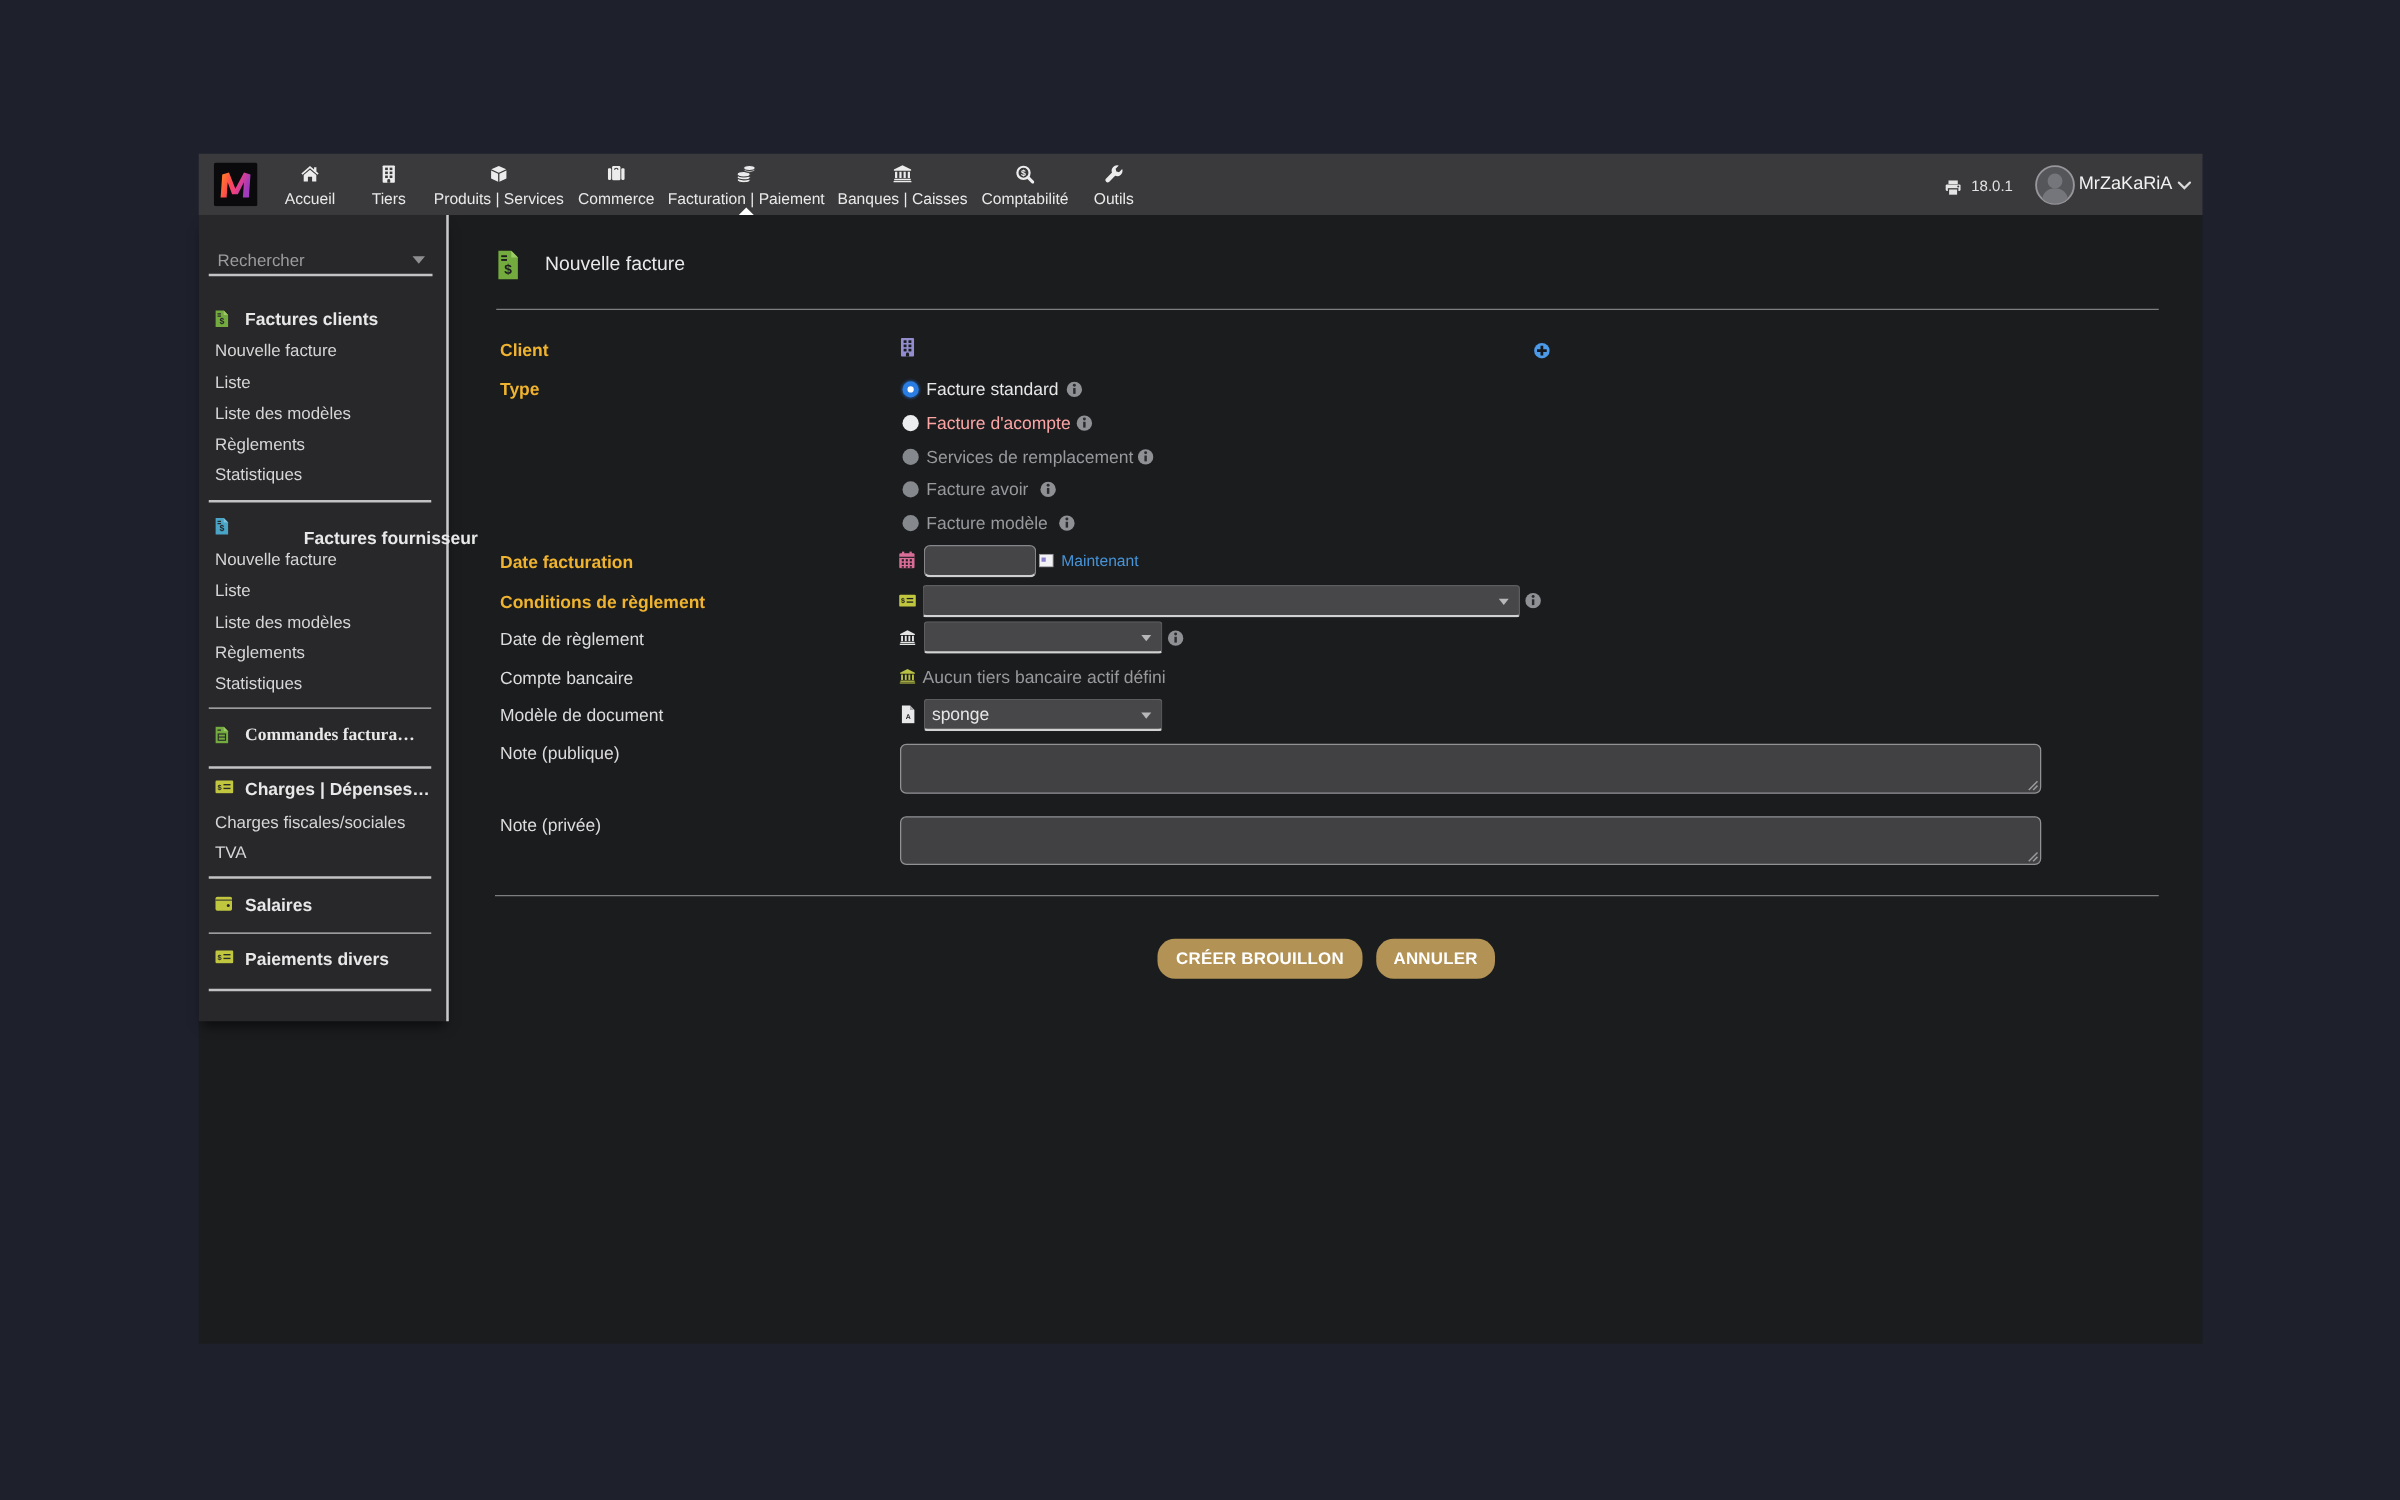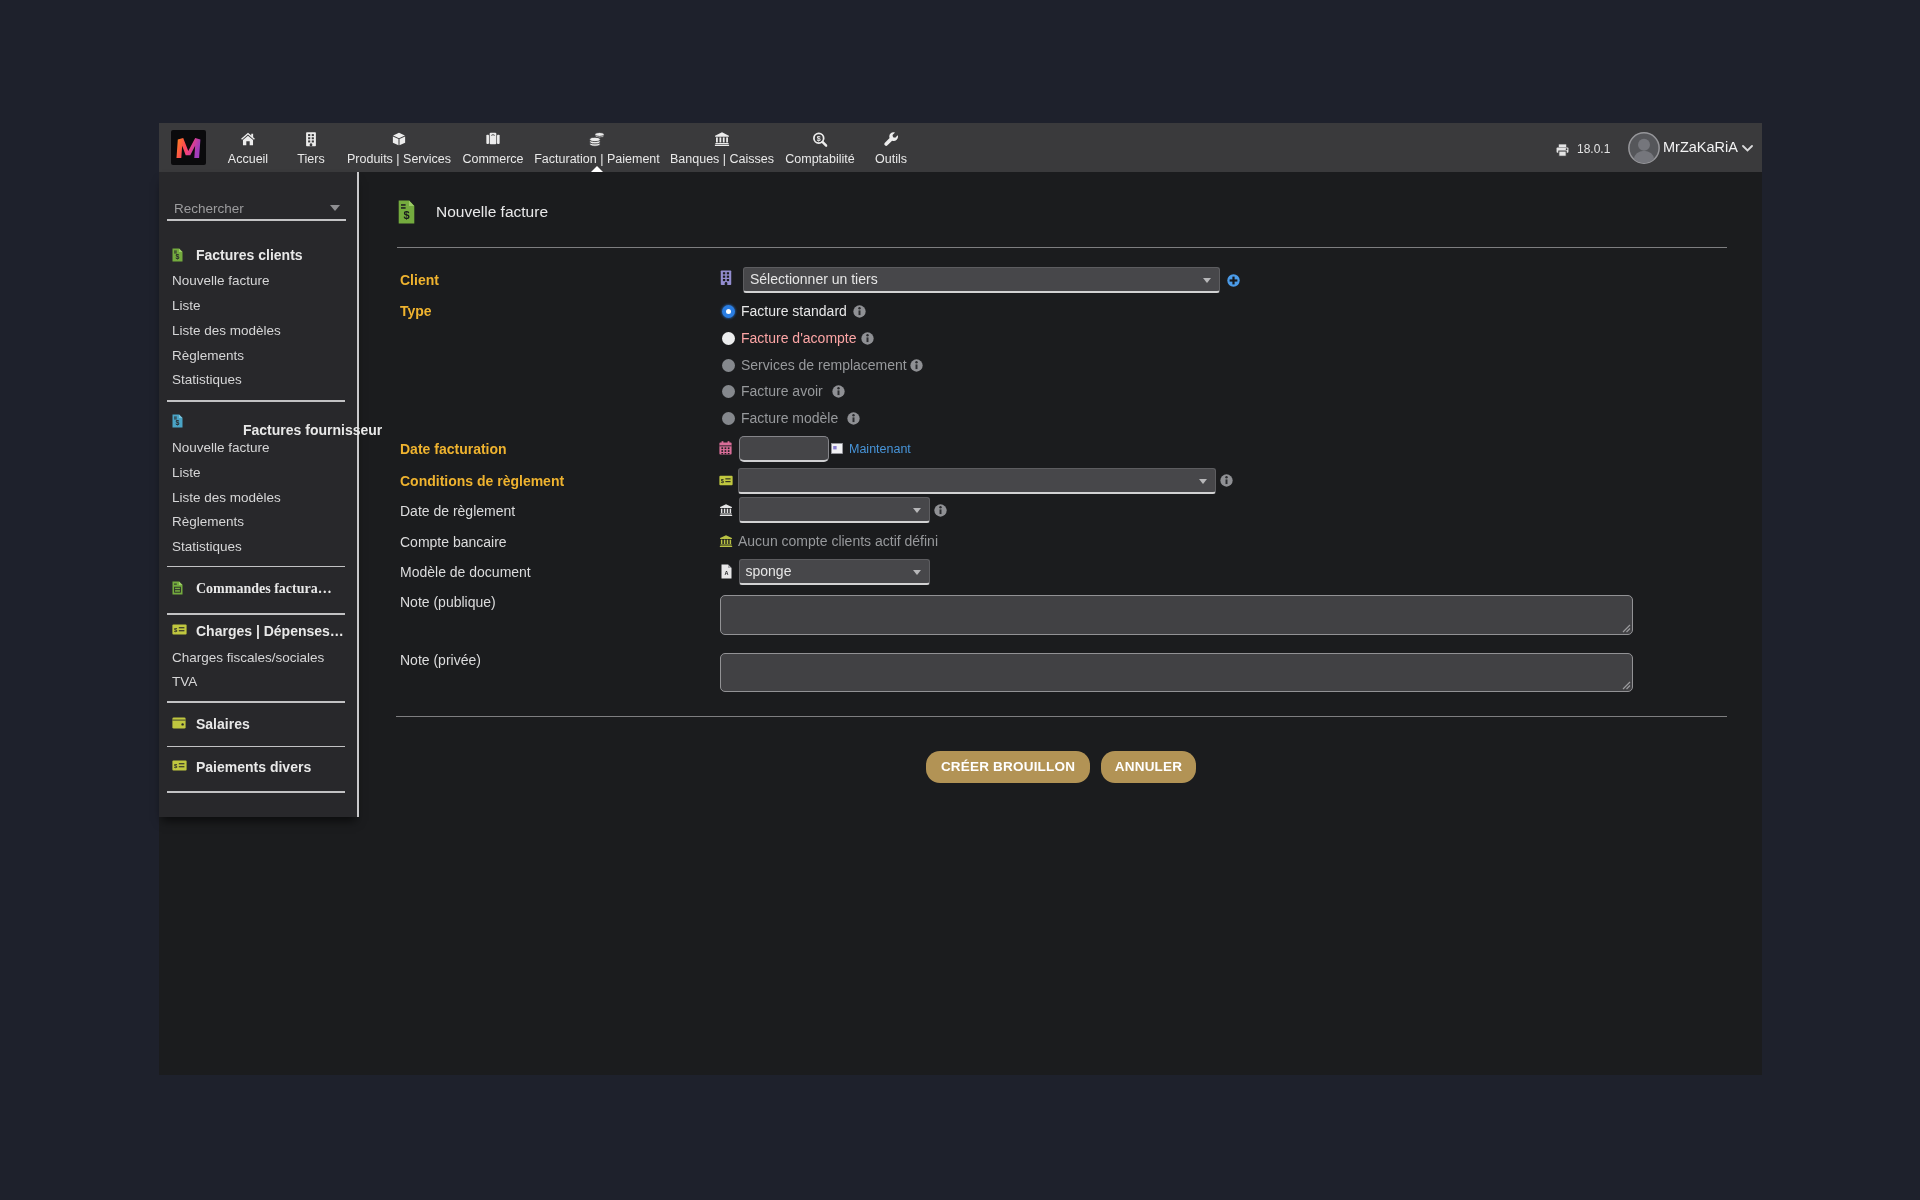--- a/index.html
+++ b/index.html
@@ -244,21 +244,20 @@
     <g fill="#1b1c1e">
       <rect x="2.8" y="2.3" width="2.4" height="2.2"></rect>
         <rect x="6.8" y="2.3" width="2.4" height="2.2"></rect>
       <rect x="2.8" y="5.8" width="2.4" height="2.2"></rect>
         <rect x="6.8" y="5.8" width="2.4" height="2.2"></rect>
       <rect x="2.8" y="9.3" width="2.4" height="2.2"></rect>
         <rect x="6.8" y="9.3" width="2.4" height="2.2"></rect>
       <path d="M4.7 15.6 V13.6 Q4.7 12.4 6 12.4 Q7.3 12.4 7.3 13.6 V15.6 Z"></path>
     </g>
   </svg>
-  <div class="fsel" style="left:743px;top:266.5px;width:477px;height:26px;">Sélectionner un tiers<span class="car"></span></div>
   <svg class="abs" style="left:1227px;top:273.5px;" width="13" height="13" viewBox="0 0 13 13">
     <circle cx="6.5" cy="6.5" r="6.2" fill="#4b9be8"></circle>
     <rect x="5.4" y="2.6" width="2.2" height="7.8" fill="#17181b"></rect>
     <rect x="2.6" y="5.4" width="7.8" height="2.2" fill="#17181b"></rect>
   </svg>
 
   <div class="abs flabel req" style="left:400px;top:302.5px;">Type</div>
   <div class="radio" style="left:721.5px;top:305px;background:#2a7de2;box-shadow:0 0 2px 1px rgba(42,125,226,.45);">
       <div style="position:absolute;left:4px;top:4px;width:5px;height:5px;border-radius:50%;background:#fff;"></div>
     </div>
@@ -368,21 +367,21 @@
     <g fill="#b9c244">
       <path d="M8 0.3 L15.4 3.9 V5 H0.6 V3.9 Z"></path>
       <rect x="1.6" y="5.8" width="1.9" height="5.4"></rect>
         <rect x="5.3" y="5.8" width="1.9" height="5.4"></rect>
         <rect x="8.9" y="5.8" width="1.9" height="5.4"></rect>
         <rect x="12.5" y="5.8" width="1.9" height="5.4"></rect>
       <rect x="0.9" y="11.8" width="14.2" height="1.3"></rect>
       <rect x="0.3" y="13.7" width="15.4" height="1.3"></rect>
     </g>
   </svg>
-  <div class="abs" style="left:738px;top:533px;font-size:14px;color:#97999c;">Aucun compte clients actif défini</div>
+  <div class="abs" style="left:738px;top:533px;font-size:14px;color:#97999c;">Aucun tiers bancaire actif défini</div>
 
   <div class="abs flabel" style="left:400px;top:563.5px;">Modèle de document</div>
   <svg class="abs" style="left:721px;top:564px;" width="11" height="15" viewBox="0 0 11 15">
     <path d="M0.5 0.4 H7 L10.5 3.9 V14.6 H0.5 Z" fill="#e8e8e9"></path>
     <path d="M7 0.4 L10.5 3.9 H7 Z" fill="#a9a9ad"></path>
     <text x="5.5" y="11" font-size="5.5" font-weight="bold" fill="#1b1c1e" text-anchor="middle" font-family="Liberation Sans,sans-serif">A</text>
   </svg>
   <div class="fsel" style="left:738.5px;top:558.5px;width:191px;height:26px;">sponge<span class="car"></span></div>
 
   <div class="abs flabel" style="left:400px;top:593.5px;">Note (publique)</div>

